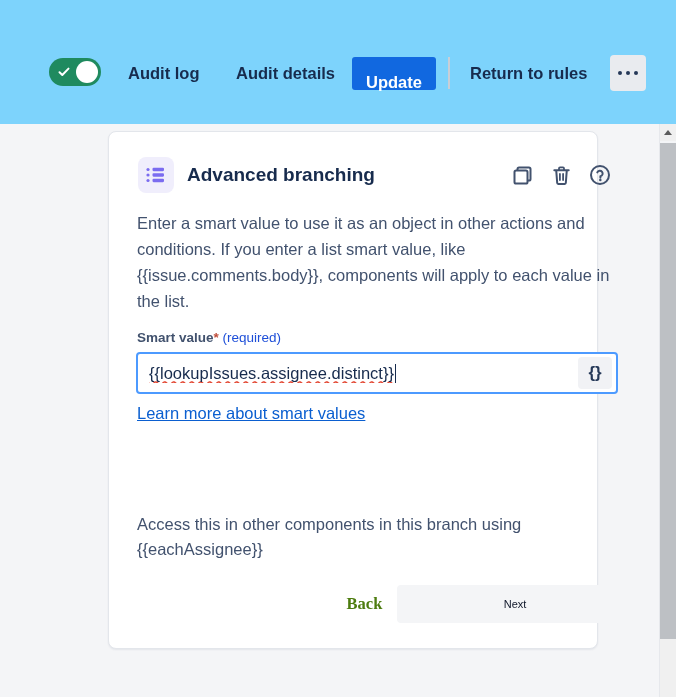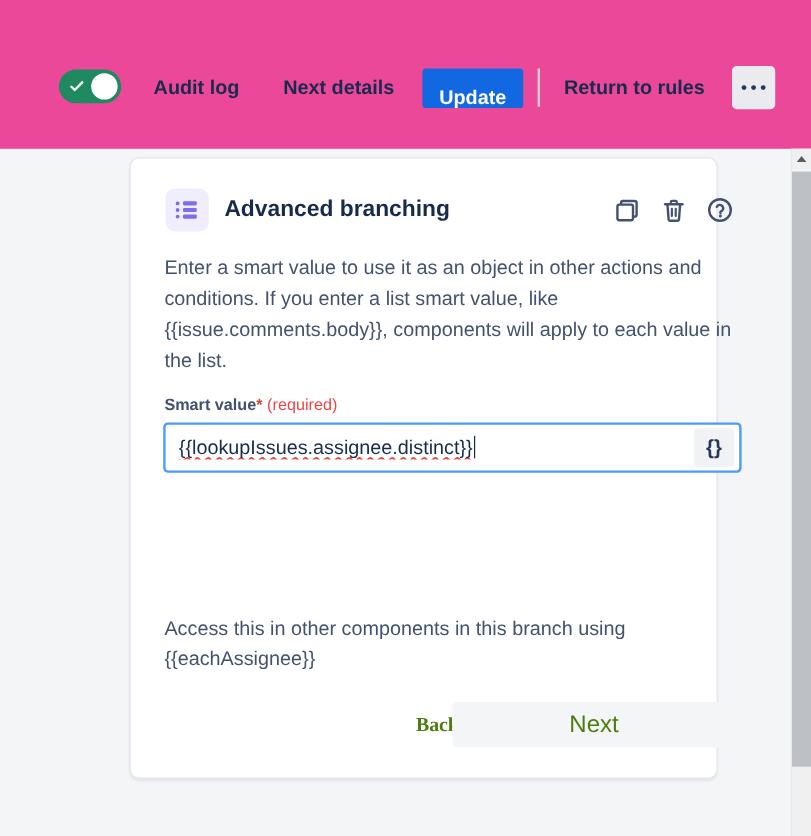--- a/index.html
+++ b/index.html
@@ -13,21 +13,21 @@
     font-family: "Liberation Sans", sans-serif;
     color: #172b4d;
     -webkit-font-smoothing: antialiased;
   }
 
   
   #toolbar {
     position: absolute;
     left: 0; top: 0;
     width: 676px; height: 124px;
-    background: #ec4899;
+    background: #7dd3fc;
     display: flex;
     align-items: center;
     text-decoration: underline;
   }
 
   
   #rule-toggle {
     position: absolute;
     left: 49px; top: 58px;
     width: 52px; height: 28px;
@@ -177,21 +177,21 @@
   }
 
   .field-label {
     position: absolute;
     left: 28px;
     font-size: 13.5px;
     font-weight: 700;
     color: #42526e;
   }
   .field-label .req-star { color: #bf4b38; font-weight: 700; }
-  .field-label .req-word { color: #ef4444; font-weight: 400; }
+  .field-label .req-word { color: #1d4ed8; font-weight: 400; }
 
   #label-smart-value { top: 198px; }
   #label-variable-name { top: 307px; }
 
   .text-field {
     position: absolute;
     left: 27px;
     width: 482px;
     height: 42px;
     border-radius: 4px;
@@ -271,28 +271,28 @@
     background: none;
     border: none;
     font-size: 16.5px;
     font-weight: 700;
     color: #4d7c0f;
     cursor: pointer;
     font-family: Liberation Serif, serif;
   }
   #btn-next {
     position: absolute;
-    left: 268px; top: 453px;
+    left: 288px; top: 453px;
     width: 236px; height: 38px;
     background: #f4f5f7;
     border: none;
     border-radius: 4px;
-    font-size: 20px;
+    font-size: 11px;
     font-weight: 400;
-    color: #4d7c0f;
+    color: #0f172a;
     cursor: default;
     font-family: "Liberation Sans", sans-serif;
   }
 
   
   #page-scrollbar {
     position: absolute;
     right: 0; top: 124px;
     width: 17px;
     height: 573px;
@@ -340,21 +340,21 @@
 
   <button id="rule-toggle">
     <svg class="tick" viewBox="0 0 12 12">
       <path d="M1.5 6.3 L4.3 9 L10.5 2.6" fill="none" stroke="#ffffff" stroke-width="2" stroke-linecap="round" stroke-linejoin="round"></path>
     </svg>
     <span class="knob"></span>
   </button>
 
   <button class="tbar-link" id="tb-audit-log">Audit log</button>
 
-  <button class="tbar-link" id="tb-rule-details">Next details</button>
+  <button class="tbar-link" id="tb-rule-details">Audit details</button>
 
   <button id="tb-update">Update</button>
 
   <div id="tb-divider"></div>
 
   <button class="tbar-link" id="tb-return">Return to rules</button>
 
   <button id="tb-more">
     <i></i>
     <i></i>
@@ -411,20 +411,21 @@
     <span class="req-word">(required)</span>
   </div>
 
   <div class="text-field" id="smart-value-field">
     <div class="field-text" id="smart-value-text">
       <span class="spell">{{lookupIssues.assignee.distinct}}</span><span id="text-caret"></span>
     </div>
     <button id="smart-value-picker">{}</button>
   </div>
 
+  <a id="smart-values-link">Learn more about smart values</a>
 
 
 
   <div id="variable-help-text">Access this in other components in this branch using {{eachAssignee}}</div>
 
   <button id="btn-back">Back</button>
   <button id="btn-next">Next</button>
 </div>
 
 <div id="page-scrollbar">

